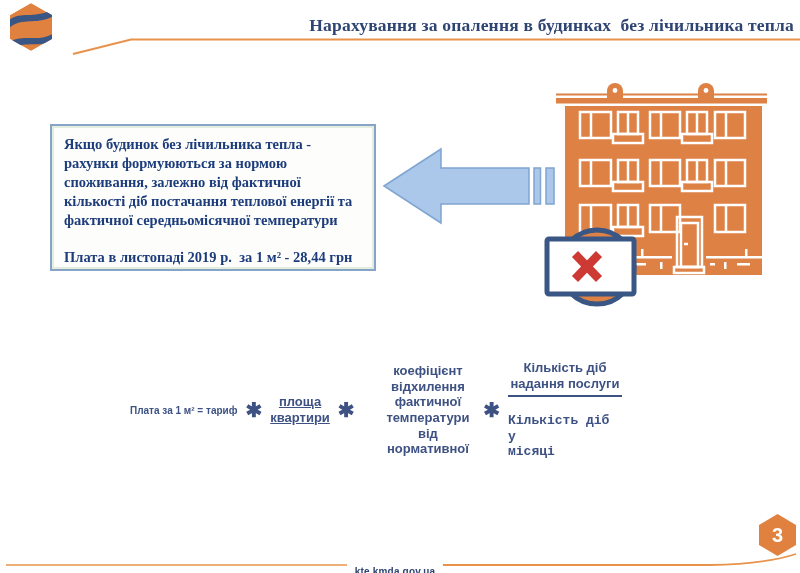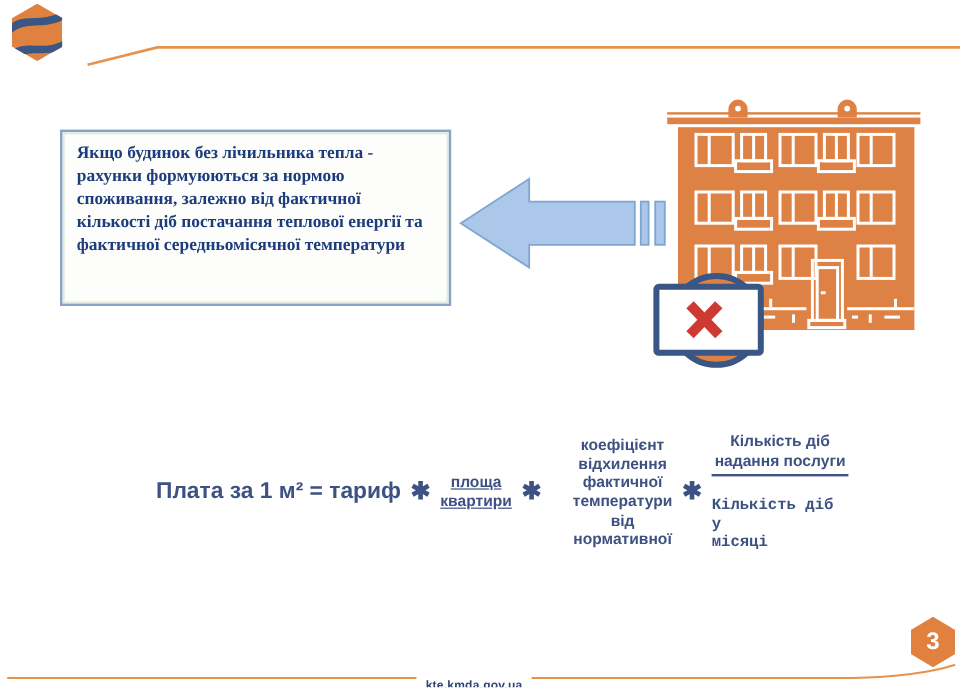--- a/index.html
+++ b/index.html
@@ -6,33 +6,33 @@
   .slide{position:relative;width:800px;height:573px;background:#ffffff;overflow:hidden;
          font-family:"Liberation Sans",sans-serif;}
   .abs{position:absolute;}
 
   
   .title{position:absolute;top:15px;right:6px;margin:0;
          font-family:"Liberation Serif",serif;font-weight:bold;font-size:17.5px;
          color:#2E4472;white-space:pre;letter-spacing:.2px;}
 
   
-  .info-box{position:absolute;left:50px;top:108px;width:326px;height:147px;
+  .info-box{position:absolute;left:50px;top:124px;width:326px;height:147px;
             box-sizing:border-box;background:#FDFEFC;
             border:2px solid #87A4C8;box-shadow:inset 0 0 0 2px #E3EDDD;
             padding:9px 12px 0 12px;}
   .info-box p{margin:0;font-family:"Liberation Serif",serif;font-weight:bold;
               font-size:14.5px;line-height:19px;color:#1D3C7C;white-space:pre-wrap;}
   .info-box p + p{margin-top:18px;}
 
   
   .formula{position:absolute;left:130px;top:360px;width:492px;height:100px;
            display:flex;align-items:center;gap:6px;
            color:#3D5183;font-weight:bold;}
-  .formula .lhs{font-size:19px;white-space:nowrap;}
+  .formula .lhs{font-size:10px;white-space:nowrap;}
   .formula .op{font-size:20px;line-height:1;padding:0 2px;}
   .formula .factor{font-size:13px;line-height:1.2;text-align:center;white-space:pre-line;}
   .factor-area{width:62px;text-decoration:underline;}
   .factor-coef{width:104px;margin-left:18px;}
   .fraction{display:flex;flex-direction:column;align-items:center;font-size:13px;}
   .fraction .num{white-space:pre-line;text-align:center;width:114px;line-height:1.2;
                  border-bottom:2.5px solid #3D5183;padding-bottom:4px;}
   .fraction .den{white-space:pre-line;text-align:left;width:114px;line-height:1.2;
                  padding-top:16px;font-family:Liberation Mono, monospace;}
 
@@ -61,23 +61,25 @@
       <polygon points="23,0 44,12 44,36 23,48 2,36 2,12" fill="#E0813F"></polygon>
       <path d="M0,18 C12,7 24,17 46,6 L46,13 C27,23 14,13 0,26 Z" fill="#3A5684"></path>
       <path d="M0,40 C15,29 28,41 46,30 L46,37 C30,46 16,36 0,48 Z" fill="#3A5684"></path>
     </g>
   </svg>
 
   <svg class="abs" style="left:0;top:0" width="800" height="60" viewBox="0 0 800 60">
     <path d="M73,54 L131,39.5 L800,39.5" fill="none" stroke="#E8934C" stroke-width="2.2"></path>
   </svg>
 
+  <h1 class="title">Нарахування за опалення в будинках  без лічильника тепла</h1>
 
   <div class="info-box">
     <p>Якщо будинок без лічильника тепла -  рахунки формуюються за нормою споживання, залежно від фактичної кількості діб постачання теплової енергії та фактичної середньомісячної температури</p>
+    <p>Плата в листопаді 2019 р.  за 1 м² - 28,44 грн</p>
   </div>
 
   <svg class="abs" style="left:376px;top:142px" width="182" height="88" viewBox="376 142 182 88">
     <polygon points="384,186 441,149 441,168 529,168 529,204 441,204 441,223" fill="#ABC7E9" stroke="#7FA5D1" stroke-width="1.5"></polygon>
     <rect x="534" y="168" width="6.5" height="36" fill="#ABC7E9" stroke="#7FA5D1" stroke-width="1.5"></rect>
     <rect x="546" y="168" width="8" height="36" fill="#ABC7E9" stroke="#7FA5D1" stroke-width="1.5"></rect>
   </svg>
 
   <svg class="abs" style="left:550px;top:82px" width="222" height="196" viewBox="550 82 222 196">
 

